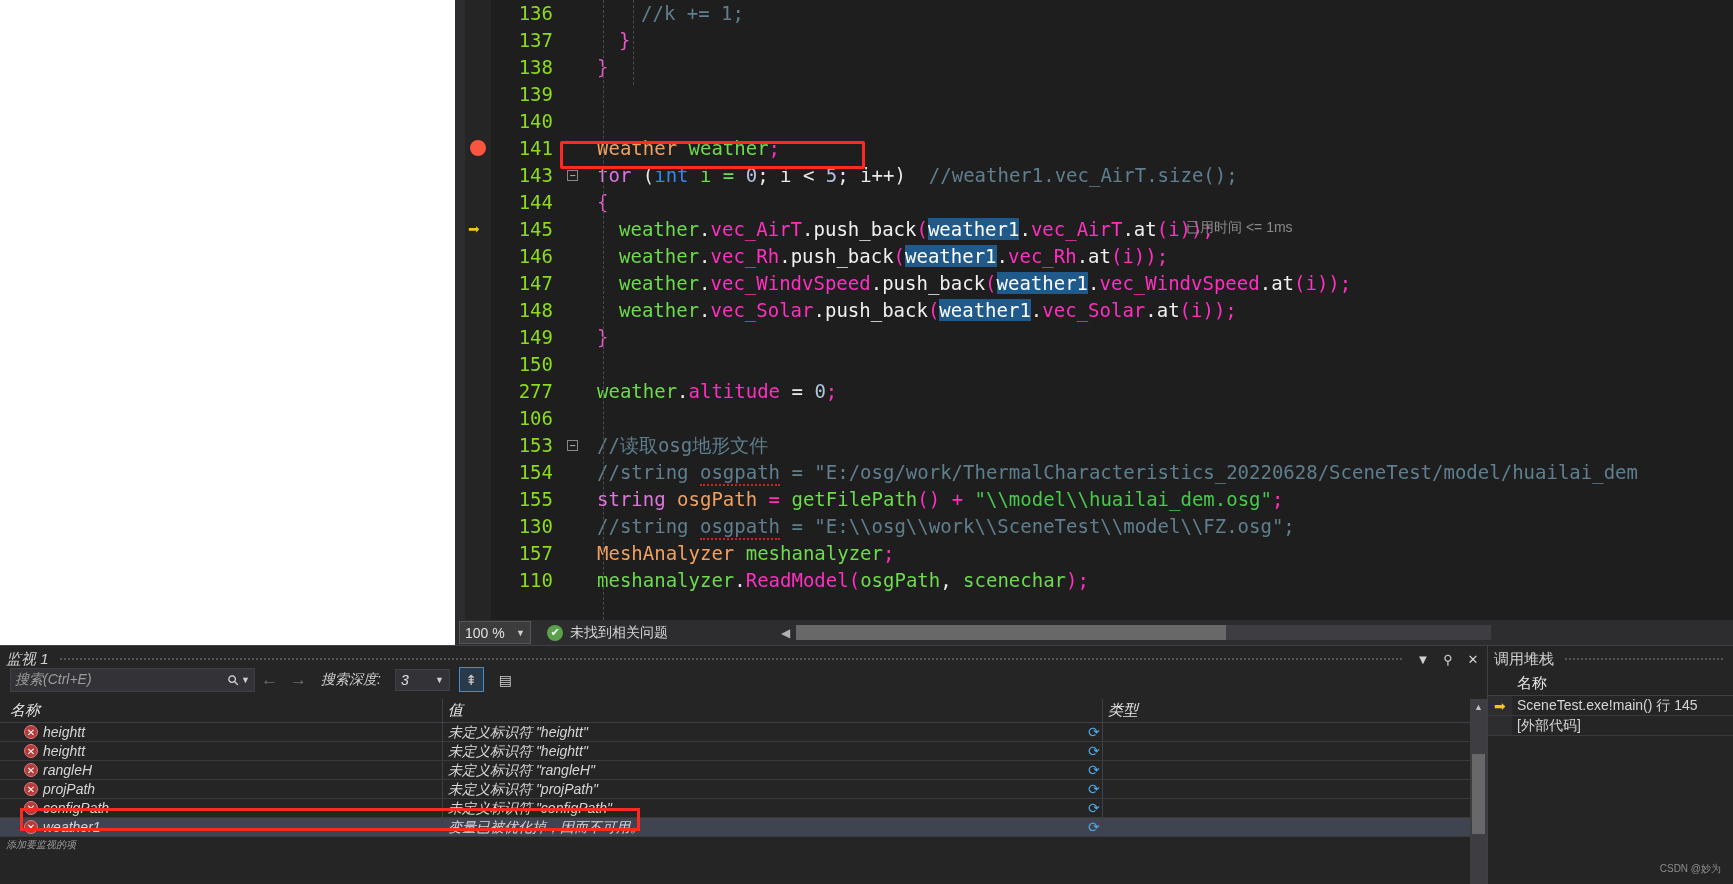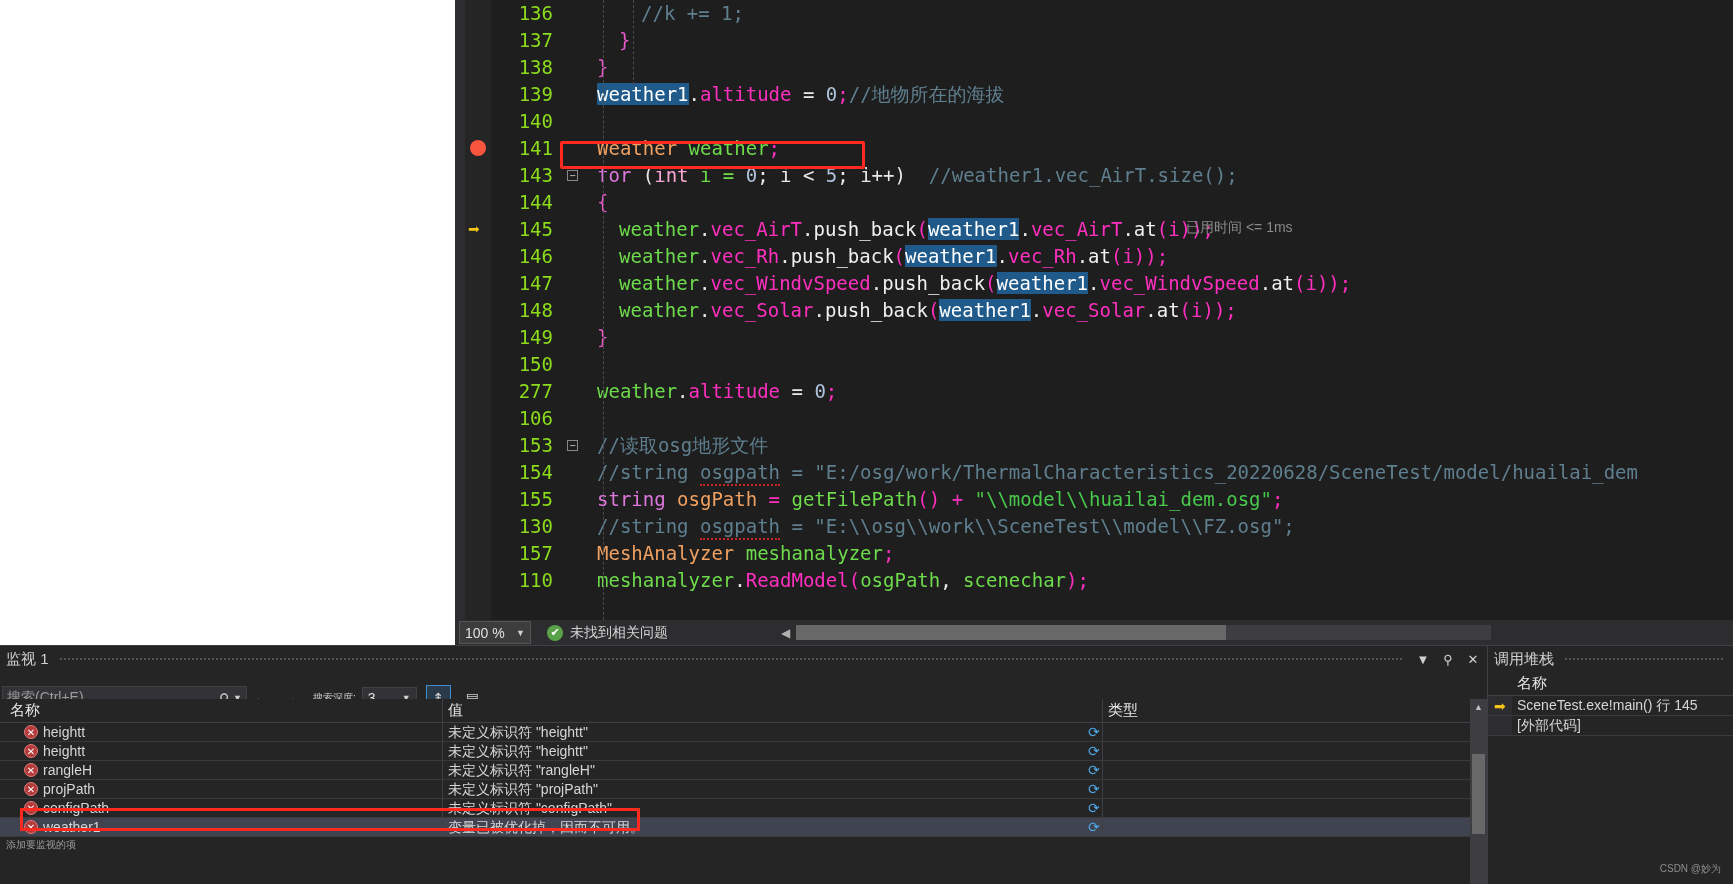--- a/index.html
+++ b/index.html
@@ -49,21 +49,21 @@
   .bp-dot {
     position: absolute; left: 15px; width: 16px; height: 16px;
     border-radius: 50%; background: #f9553f;
   }
   .cur-arrow {
     position: absolute; left: 13px; width: 0; height: 0;
     color: #f5c518; font-size: 20px; line-height: 1;
   }
 
   
-  .kw      { color: #f9a8d4; }          
+  .kw      { color: #3b82f6; }          
   .kw2     { color: #dd77dd; }          
   .type    { color: #f0a060; }          
   .var     { color: #6ddb4b; }          
   .fn      { color: #ff2fc0; }          
   .num     { color: #b0c4de; }          
   .punc    { color: #e8e8e8; }          
   .cmt     { color: #5f7f8f; }          
   .str     { color: #49c94c; }          
   .pink    { color: #ff2fc0; }
   .white   { color: #f0f0f0; }
@@ -125,53 +125,53 @@
   .hs-left { color: #b0b0b0; font-size: 12px; margin-right: 6px; }
   .hs-track { flex: 1; height: 15px; background: #3e3e42; }
   .hs-thumb { width: 430px; height: 15px; background: #686868; }
 
   
   .bottom { position: absolute; left: 0; top: 645px; width: 1733px; height: 239px; background: #252526; }
 
   
   .watch-panel {
     position: absolute; left: 0; top: 0; width: 1487px; height: 239px;
-    background: #252526; border-top: 1px solid #3f3f46;
+    background: #252526; border-top: 1px solid #3f3f46; font-style: italic;
   }
   .panel-title-bar {
     position: absolute; left: 0; top: 0; width: 100%; height: 26px;
     display: flex; align-items: center; padding-left: 6px;
     color: #d0d0d0; font-size: 15px;
   }
   .dotted-fill {
     flex: 1; height: 1px; margin: 0 10px;
     background-image: radial-gradient(#555 40%, transparent 41%);
     background-size: 4px 4px; background-position: 0 0;
     align-self: center; height: 4px;
   }
   .tb-icon {
     width: 22px; height: 22px; display: inline-flex;
     align-items: center; justify-content: center;
     color: #d0d0d0; font-size: 13px; margin-right: 3px;
   }
 
   .watch-toolbar {
-    position: absolute; left: 0; top: 38px; width: 100%; height: 27px;
-    display: flex; align-items: center;
+    position: absolute; left: 0; top: 20px; width: 100%; height: 27px;
+    display: flex; align-items: center; padding-left: 8px;
   }
   .search-box {
     width: 245px; height: 24px; background: #333337; border: 1px solid #3f3f46;
     display: flex; align-items: center; padding: 0 4px;
     color: #9c9c9c; font-size: 14px; margin-left: 2px;
   }
   .search-box .ph { flex: 1; }
   .key-ico { color: #d8d8d8; font-size: 14px; transform: rotate(-45deg); }
   .mini-caret { color: #cfcfcf; font-size: 9px; margin-left: 3px; }
   .nav-arrow { color: #6e6e6e; font-size: 17px; margin: 0 6px; }
-  .depth-label { color: #cfcfcf; font-size: 10px; margin-left: 8px; margin-right: 6px; }
+  .depth-label { color: #cfcfcf; font-size: 14px; margin-left: 8px; margin-right: 14px; }
   .depth-box {
     width: 55px; height: 22px; background: #333337; border: 1px solid #3f3f46;
     display: flex; align-items: center; justify-content: space-between;
     padding: 0 5px; color: #e0e0e0; font-size: 14px;
   }
   .tool-btn {
     width: 25px; height: 25px; margin-left: 9px;
     display: inline-flex; align-items: center; justify-content: center;
     font-size: 14px; color: #cfcfcf;
   }
@@ -249,21 +249,21 @@
   <div class="top-area">
     <div class="left-blank"></div>
 
     <div class="editor">
       <div class="gutter-outer"></div>
       <div class="gutter-track"></div>
       <div class="code-area" id="code-area">
           <div class="ln-row"><span class="lnum">136</span><span class="codetext" style="left: 186px;"><span class="cmt">//k += 1;</span></span></div>
           <div class="ln-row"><span class="lnum">137</span><span class="codetext" style="left: 164px;"><span class="brace">}</span></span></div>
           <div class="ln-row"><span class="lnum">138</span><span class="codetext" style="left: 142px;"><span class="brace">}</span></span></div>
-          <div class="ln-row"><span class="lnum">139</span><span class="codetext" style="left: 142px;"><span class="hl">weather1</span><span class="punc">.</span><span class="fn">altitude</span><span class="punc"> = </span><span class="num">0</span><span class="pink">;</span><span class="cmt">//地物所在的海拔</span></span></div>
+          <div class="ln-row"><span class="lnum">139</span></div>
           <div class="ln-row"><span class="lnum">140</span><span class="codetext" style="left: 120px;"></span></div>
           <div class="ln-row"><div class="bp-dot" style="top: 5px;"></div><span class="lnum">141</span><span class="codetext" style="left: 142px;"><span class="type">Weather</span><span class="var"> weather</span><span class="pink">;</span></span></div>
           <div class="ln-row"><div class="collapse" style="left: 112px; top: 8px;">−</div><span class="lnum">143</span><span class="codetext" style="left: 142px;"><span class="kw2">for </span><span class="punc">(</span><span class="kw">int</span><span class="var"> i = </span><span class="num">0</span><span class="punc">; i &lt; </span><span class="num">5</span><span class="punc">; i++)</span><span class="cmt">  //weather1.vec_AirT.size();</span></span></div>
           <div class="ln-row"><span class="lnum">144</span><span class="codetext" style="left: 142px;"><span class="brace">{</span></span></div>
           <div class="ln-row"><div class="cur-arrow" style="top: 3px;">➡</div><span class="lnum">145</span><span class="codetext" style="left: 164px;"><span class="var">weather</span><span class="punc">.</span><span class="fn">vec_AirT</span><span class="punc">.</span><span class="white">push_back</span><span class="pink">(</span><span class="hl">weather1</span><span class="punc">.</span><span class="fn">vec_AirT</span><span class="punc">.</span><span class="white">at</span><span class="pink">(i));</span></span></div>
           <div class="ln-row"><span class="lnum">146</span><span class="codetext" style="left: 164px;"><span class="var">weather</span><span class="punc">.</span><span class="fn">vec_Rh</span><span class="punc">.</span><span class="white">push_back</span><span class="pink">(</span><span class="hl">weather1</span><span class="punc">.</span><span class="fn">vec_Rh</span><span class="punc">.</span><span class="white">at</span><span class="pink">(i));</span></span></div>
           <div class="ln-row"><span class="lnum">147</span><span class="codetext" style="left: 164px;"><span class="var">weather</span><span class="punc">.</span><span class="fn">vec_WindvSpeed</span><span class="punc">.</span><span class="white">push_back</span><span class="pink">(</span><span class="hl">weather1</span><span class="punc">.</span><span class="fn">vec_WindvSpeed</span><span class="punc">.</span><span class="white">at</span><span class="pink">(i));</span></span></div>
           <div class="ln-row"><span class="lnum">148</span><span class="codetext" style="left: 164px;"><span class="var">weather</span><span class="punc">.</span><span class="fn">vec_Solar</span><span class="punc">.</span><span class="white">push_back</span><span class="pink">(</span><span class="hl">weather1</span><span class="punc">.</span><span class="fn">vec_Solar</span><span class="punc">.</span><span class="white">at</span><span class="pink">(i));</span></span></div>
           <div class="ln-row"><span class="lnum">149</span><span class="codetext" style="left: 142px;"><span class="brace">}</span></span></div>
           <div class="ln-row"><span class="lnum">150</span><span class="codetext" style="left: 120px;"></span></div>

